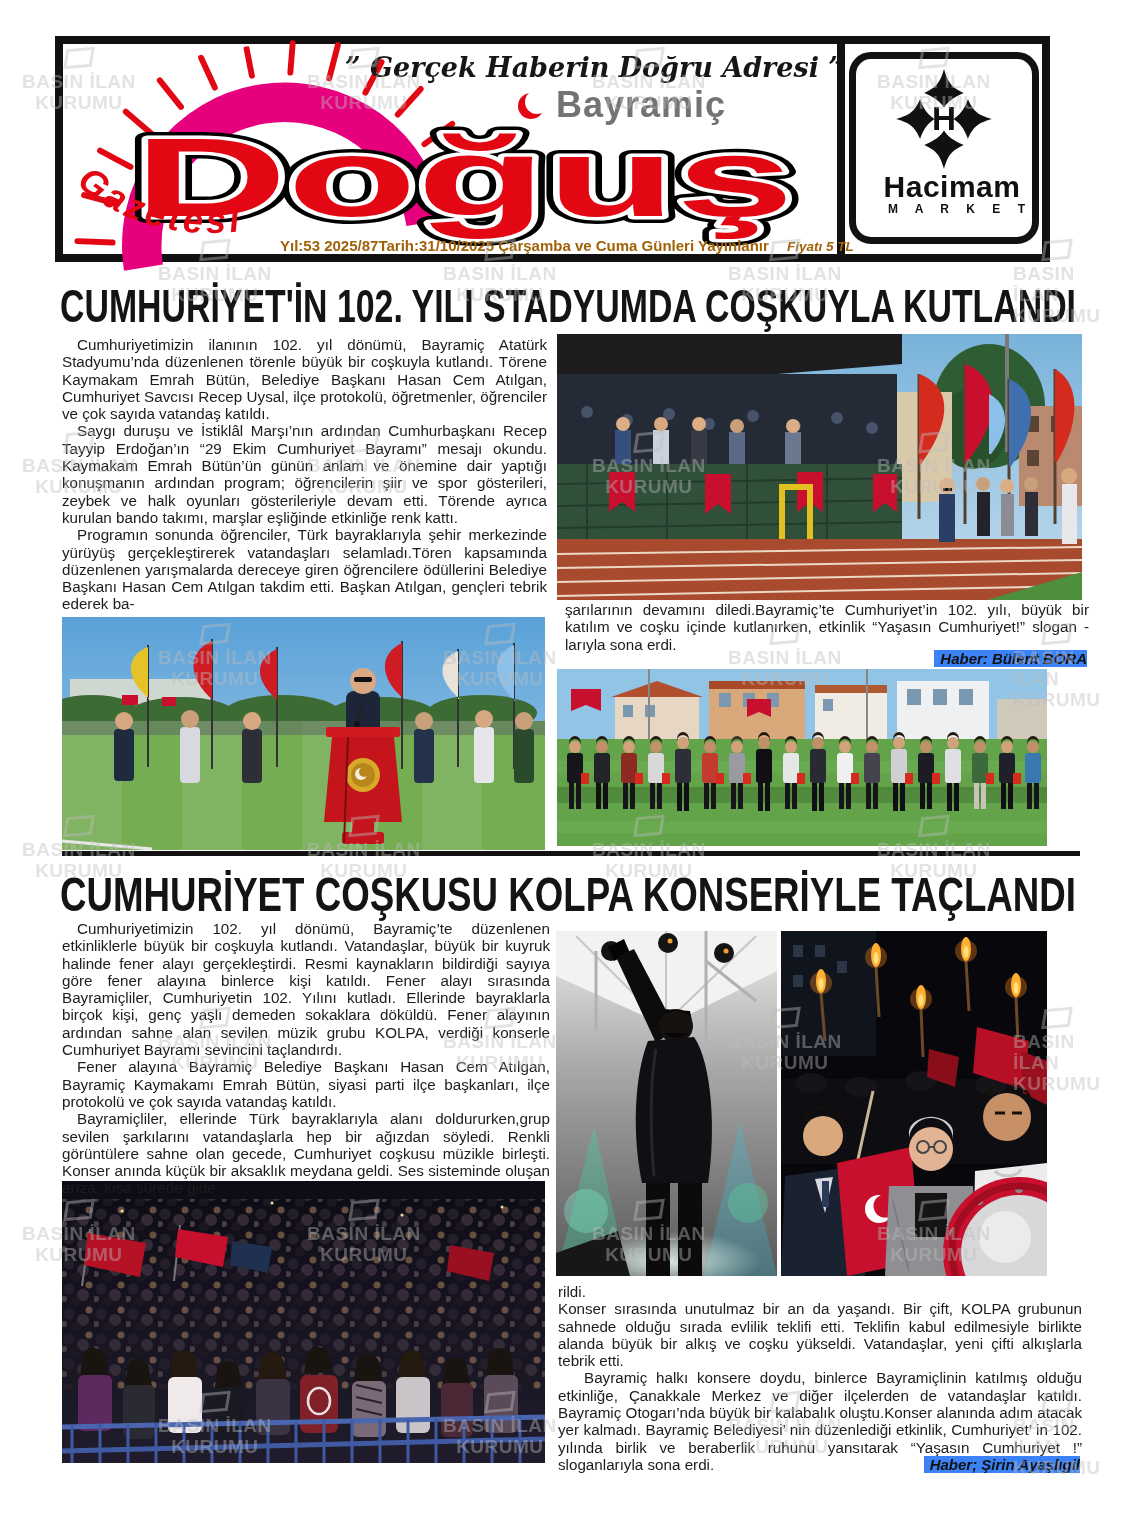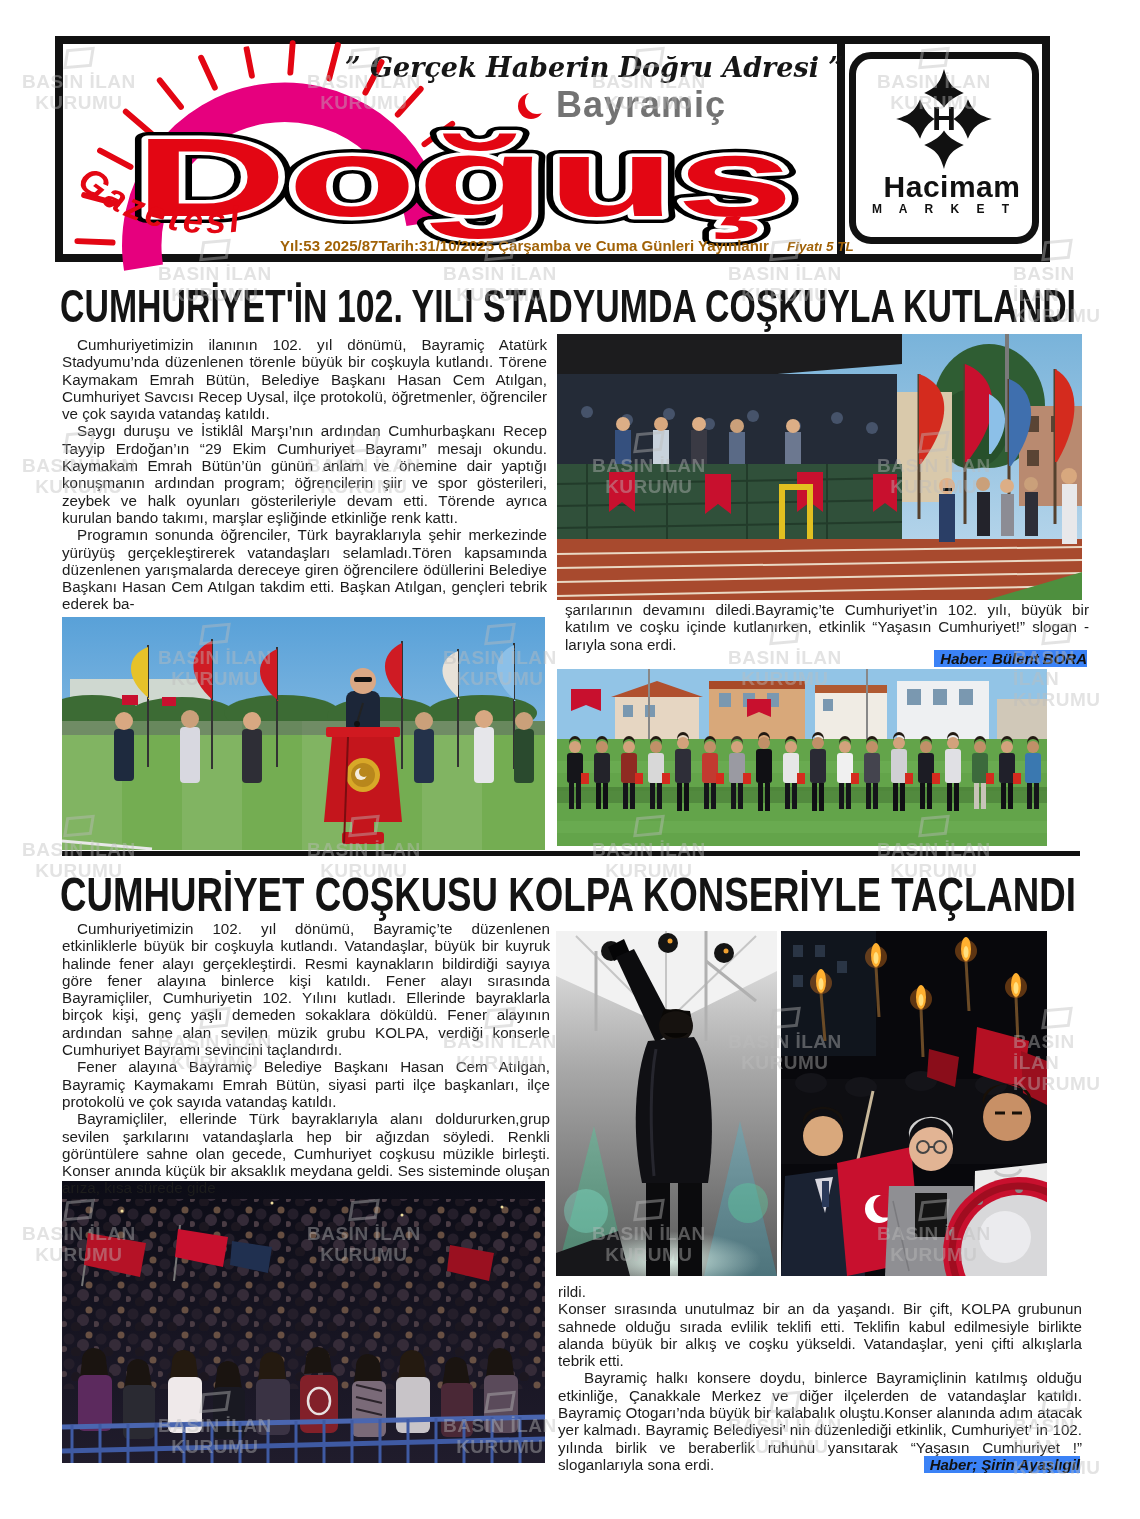--- a/index.html
+++ b/index.html
@@ -10,21 +10,21 @@
   #sun-svg{position:absolute;left:58px;top:44px;transform:rotate(-9deg);transform-origin:50% 60%;}
   #slogan{position:absolute;left:330px;top:52px;width:492px;text-align:center;font-family:"DejaVu Serif",serif;font-style:italic;font-weight:bold;font-size:27px;color:#161616;white-space:nowrap;margin-left:15px;}
   #bayramic{position:absolute;left:516px;top:84px;display:flex;align-items:center;gap:6px;}
   #bayramic .txt{font-weight:bold;font-size:36px;color:#737373;letter-spacing:1px;}
   #dogus-svg{position:absolute;left:112px;top:104px;}
   #gazetesi-svg{position:absolute;left:62px;top:156px;}
   #meta-line{position:absolute;left:280px;top:237px;width:548px;font-weight:bold;font-size:15px;color:#a16207;white-space:nowrap;text-align:center;}
   #meta-line .price{font-style:italic;font-size:13.5px;margin-left:14px;}
   #hacimam{position:absolute;left:849px;top:52px;width:190px;height:192px;border:7px solid #111;border-radius:22px;box-sizing:border-box;background:#fff;text-align:center;}
   #hacimam .name{font-weight:bold;font-size:30px;color:#111;margin-top:-5px;letter-spacing:.5px;padding-left:16px;}
-  #hacimam .sub{font-weight:bold;font-size:12px;color:#111;letter-spacing:7px;margin-top:-2px;}
+  #hacimam .sub{font-weight:bold;font-size:12px;color:#111;letter-spacing:7px;margin-top:-2px;text-align:right;}
   
   .headline-svg{position:absolute;left:58px;width:1024px;}
   .col{position:absolute;font-size:15.2px;line-height:17.3px;text-align:justify;color:#1c1c1c;}
   .col p{margin:0;}
   .ind p{text-indent:15px;}
   .col p.noind{text-indent:0;}
   .col p.bigind{text-indent:26px;}
   .byline{position:absolute;right:2px;bottom:0;font-weight:bold;font-style:italic;font-size:15px;color:#111;background:#3b82f6;padding-left:6px;}
   .photo{position:absolute;display:block;}
   #divider-h{position:absolute;left:62px;top:851px;width:1018px;height:5px;background:#111;}

